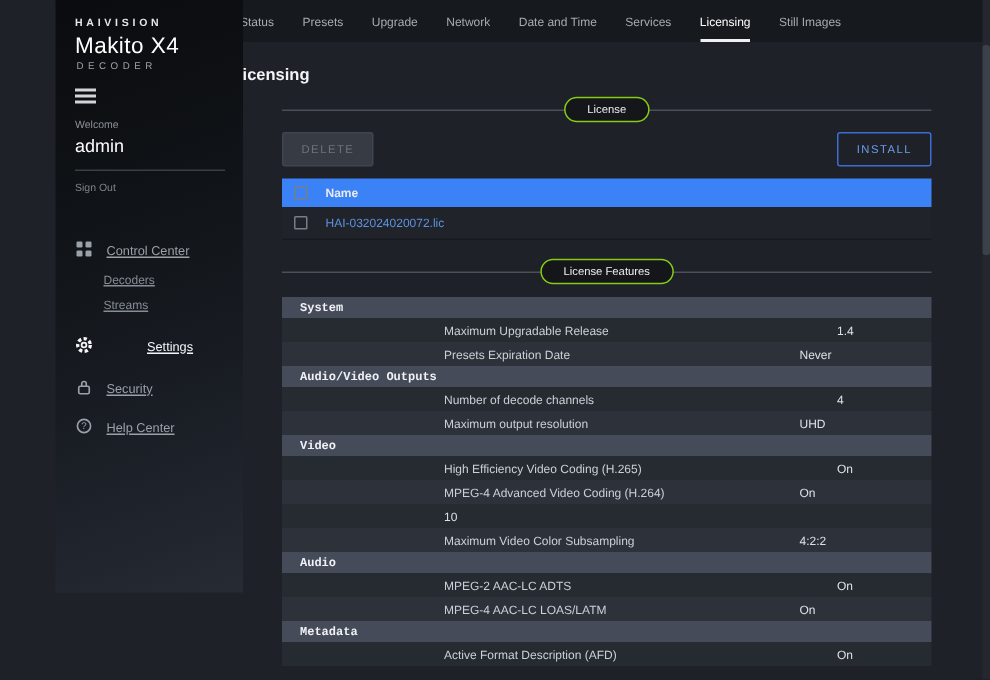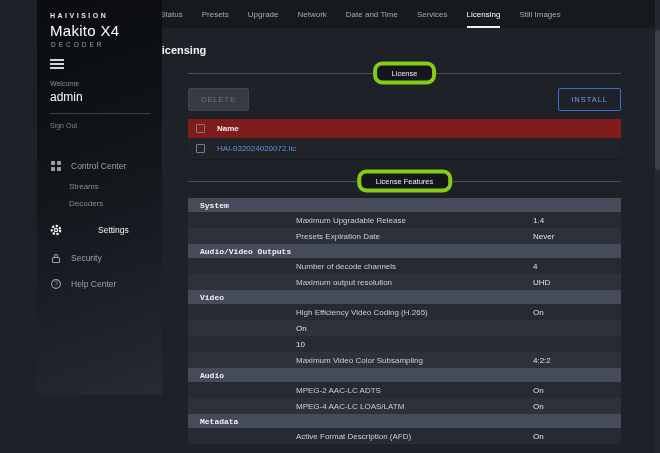--- a/index.html
+++ b/index.html
@@ -23,22 +23,22 @@
   .device { font-size:6.5px; letter-spacing:3px; color:#9aa1aa; margin:2px 0 0 14px; }
   .hamburger { margin:11px 0 0 13px; width:14px; cursor:pointer; }
   .hamburger span { display:block; width:14px; height:1.5px; background:#d2d6db; margin-bottom:2.5px; }
   .welcome { font-size:7px; color:#8a9098; margin:11px 0 0 13px; }
   .user { font-size:12px; color:#fdfdfe; margin:3px 0 0 13px; }
   .sb-divider { border-top:1px solid #3a3f47; margin:9px 12px 0 13px; }
   .signout { font-size:7px; color:#7d838b; margin:7px 0 0 13px; cursor:pointer; display:inline-block; }
 
   .nav { margin-top:22px; }
   .nav-item {
-    display:flex; align-items:center; gap:9px;
-    padding:6px 0 6px 13px; font-size:8.5px; color:#9aa1a9; cursor:pointer;
+    display:flex; align-items:flex-end; gap:9px;
+    padding:6px 0 6px 13px; font-size:8.5px; color:#9aa1a9; cursor:pointer;text-decoration:underline;
   }
   .nav-item.sub { padding:4px 0 4px 32px; font-size:8px; color:#868d95; }
   .nav-item.active { color:#f4f6f8; }
   .nav-item .ic { width:12px; height:12px; flex:0 0 12px; color:inherit; }
   .nav-item svg { display:block; }
 
   
   .topnav {
     position:absolute; left:125px; top:0; right:0; height:28px;
     background:#16191d; display:flex; align-items:stretch;
@@ -55,51 +55,51 @@
     position:absolute; left:125px; top:28px; right:0; bottom:0;
     background:#1e2127; padding:12px 39px 0 30px;
   }
   .page-title { font-size:11px; font-weight:bold; color:#f2f4f7; margin-top:4px; }
   .section-stack { margin-left:33px; }
 
   .pill-divider { position:relative; height:18px; margin-top:8px; }
   .pill-divider::before { content:""; position:absolute; left:0; right:0; top:50%; border-top:1px solid #4a4f59; }
   .pill {
     position:absolute; left:50%; top:50%; transform:translate(-50%,-50%);
-    background:#14161a; border:4px solid #84cc16; border-radius:9px;
+    background:#14161a; border:1px solid #84cc16; border-radius:9px;
     padding:3px 15px; font-size:7.5px; color:#edeff3; white-space:nowrap;
   }
   .pill-divider.features-div { margin-top:12px; }
 
   .actions { display:flex; justify-content:space-between; margin-top:6px;gap:33px; }
   .btn { font-size:7.5px; letter-spacing:1px; border-radius:2px; padding:6px 12px; cursor:pointer; border:1px solid transparent; font-family:inherit; }
   .btn-delete { background:#363b44; color:#6e747d; border-color:#40454f; }
   .btn-install { background:transparent; color:#6d9eec; border-color:#3c6cd0; }
 
   .name-table { margin-top:8px; }
   .nt-header {
-    height:19px; background:#7f1d1d; display:flex; align-items:center; gap:12px;
+    height:19px; background:#3b82f6; display:flex; align-items:center; gap:12px;
     padding:0 8px; font-size:8px; font-weight:bold; color:#e9ebef;
   }
   .nt-row {
     height:22px; background:#20232a; border-bottom:1px solid #171a1f;
     display:flex; align-items:center; gap:12px; padding:0 8px;
   }
   .checkbox { width:9px; height:9px; border:1px solid #787e88; border-radius:1px; background:transparent; cursor:pointer; flex:0 0 9px; }
   .file-link { font-size:8px; color:#5e92de; text-decoration:none; cursor:pointer; }
 
   .features { margin-top:8px; }
   .group-header {
     height:14px; background:#464b5a; display:flex; align-items:center;
     padding-left:12px; font-size:8px; font-weight:bold; color:#eff1f5;font-family:Liberation Mono, monospace;
   }
   .f-row { height:16px; display:flex; align-items:center; padding-left:108px; font-size:8px; }
   .f-row .lbl { width:237px; color:#cbd0d7; }
   .f-row .val { color:#dde1e7; }
-  .f-row.odd  { background:#262a31; }
+  .f-row.odd  { background:#262a31;gap:25px; }
   .f-row.even { background:#2c313a; }
 
   
   .scrollbar-track { position:absolute; right:0; top:0; width:5px; height:453px; background:#24282e; z-index:3; }
   .scrollbar-thumb { position:absolute; right:0; top:30px; width:5px; height:140px; background:#3b4049; border-radius:2px; cursor:pointer; }
 </style>
 </head>
 <body>
 
 <div class="sidebar">
@@ -124,24 +124,24 @@
         <svg width="12" height="12" viewBox="0 0 12 12">
           <rect x="1" y="1" width="4" height="4" rx="0.8" fill="currentColor"></rect>
           <rect x="7" y="1" width="4" height="4" rx="0.8" fill="currentColor"></rect>
           <rect x="1" y="7" width="4" height="4" rx="0.8" fill="currentColor"></rect>
           <rect x="7" y="7" width="4" height="4" rx="0.8" fill="currentColor"></rect>
         </svg>
       </span>
       <span>Control Center</span>
     </div>
     <div class="nav-item sub">
+      <span>Decoders</span>
+    </div>
+    <div class="nav-item sub">
       <span>Streams</span>
-    </div>
-    <div class="nav-item sub">
-      <span>Decoders</span>
     </div>
     <div class="nav-item active" style="margin-top:6px;gap:36px;">
       <span class="ic">
         <svg width="12" height="12" viewBox="0 0 12 12">
           <circle cx="6" cy="6" r="4.2" fill="none" stroke="currentColor" stroke-width="2.2" stroke-dasharray="2.2 1.6"></circle>
           <circle cx="6" cy="6" r="1.6" fill="none" stroke="currentColor" stroke-width="1.2"></circle>
         </svg>
       </span>
       <span>Settings</span>
     </div>
@@ -227,20 +227,21 @@
         <span class="lbl">Maximum output resolution</span>
         <span class="val">UHD</span>
       </div>
 
       <div class="group-header">Video</div>
       <div class="f-row odd">
         <span class="lbl">High Efficiency Video Coding (H.265)</span>
         <span class="val">On</span>
       </div>
       <div class="f-row even">
+        <span class="lbl">MPEG-4 Advanced Video Coding (H.264)</span>
         <span class="val">On</span>
       </div>
       <div class="f-row odd">
         <span class="val">10</span>
       </div>
       <div class="f-row even">
         <span class="lbl">Maximum Video Color Subsampling</span>
         <span class="val">4:2:2</span>
       </div>
 

